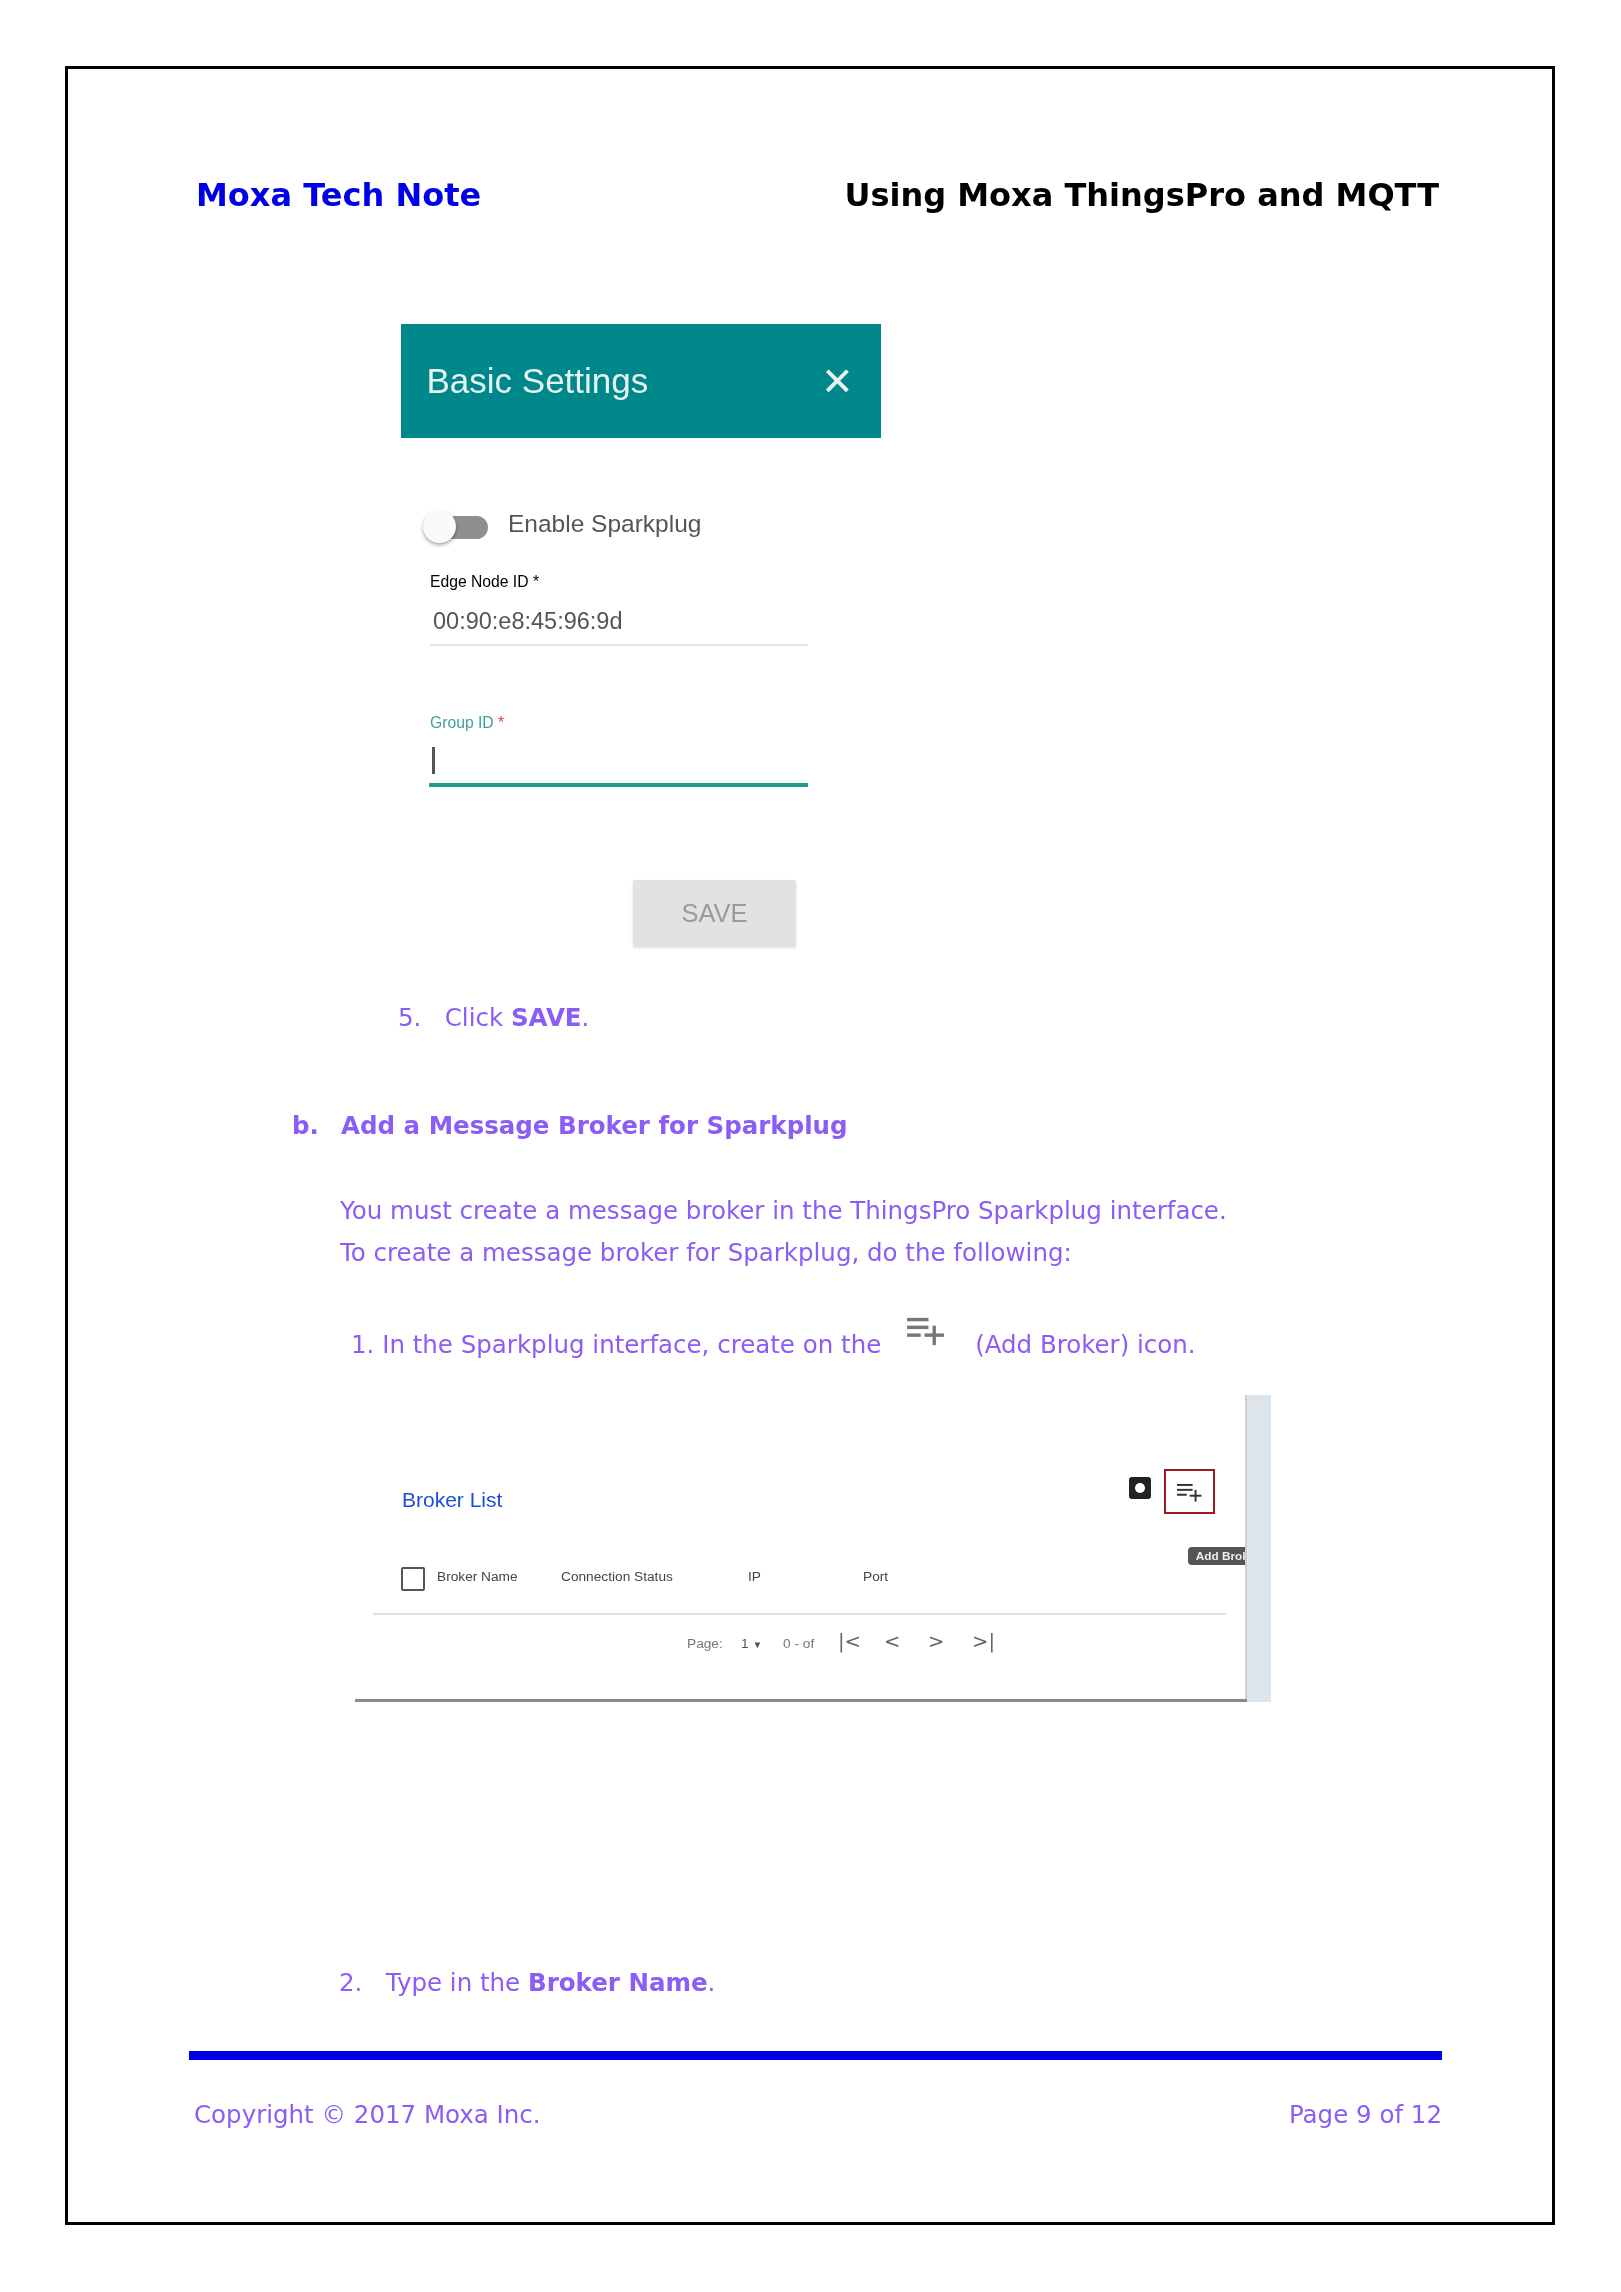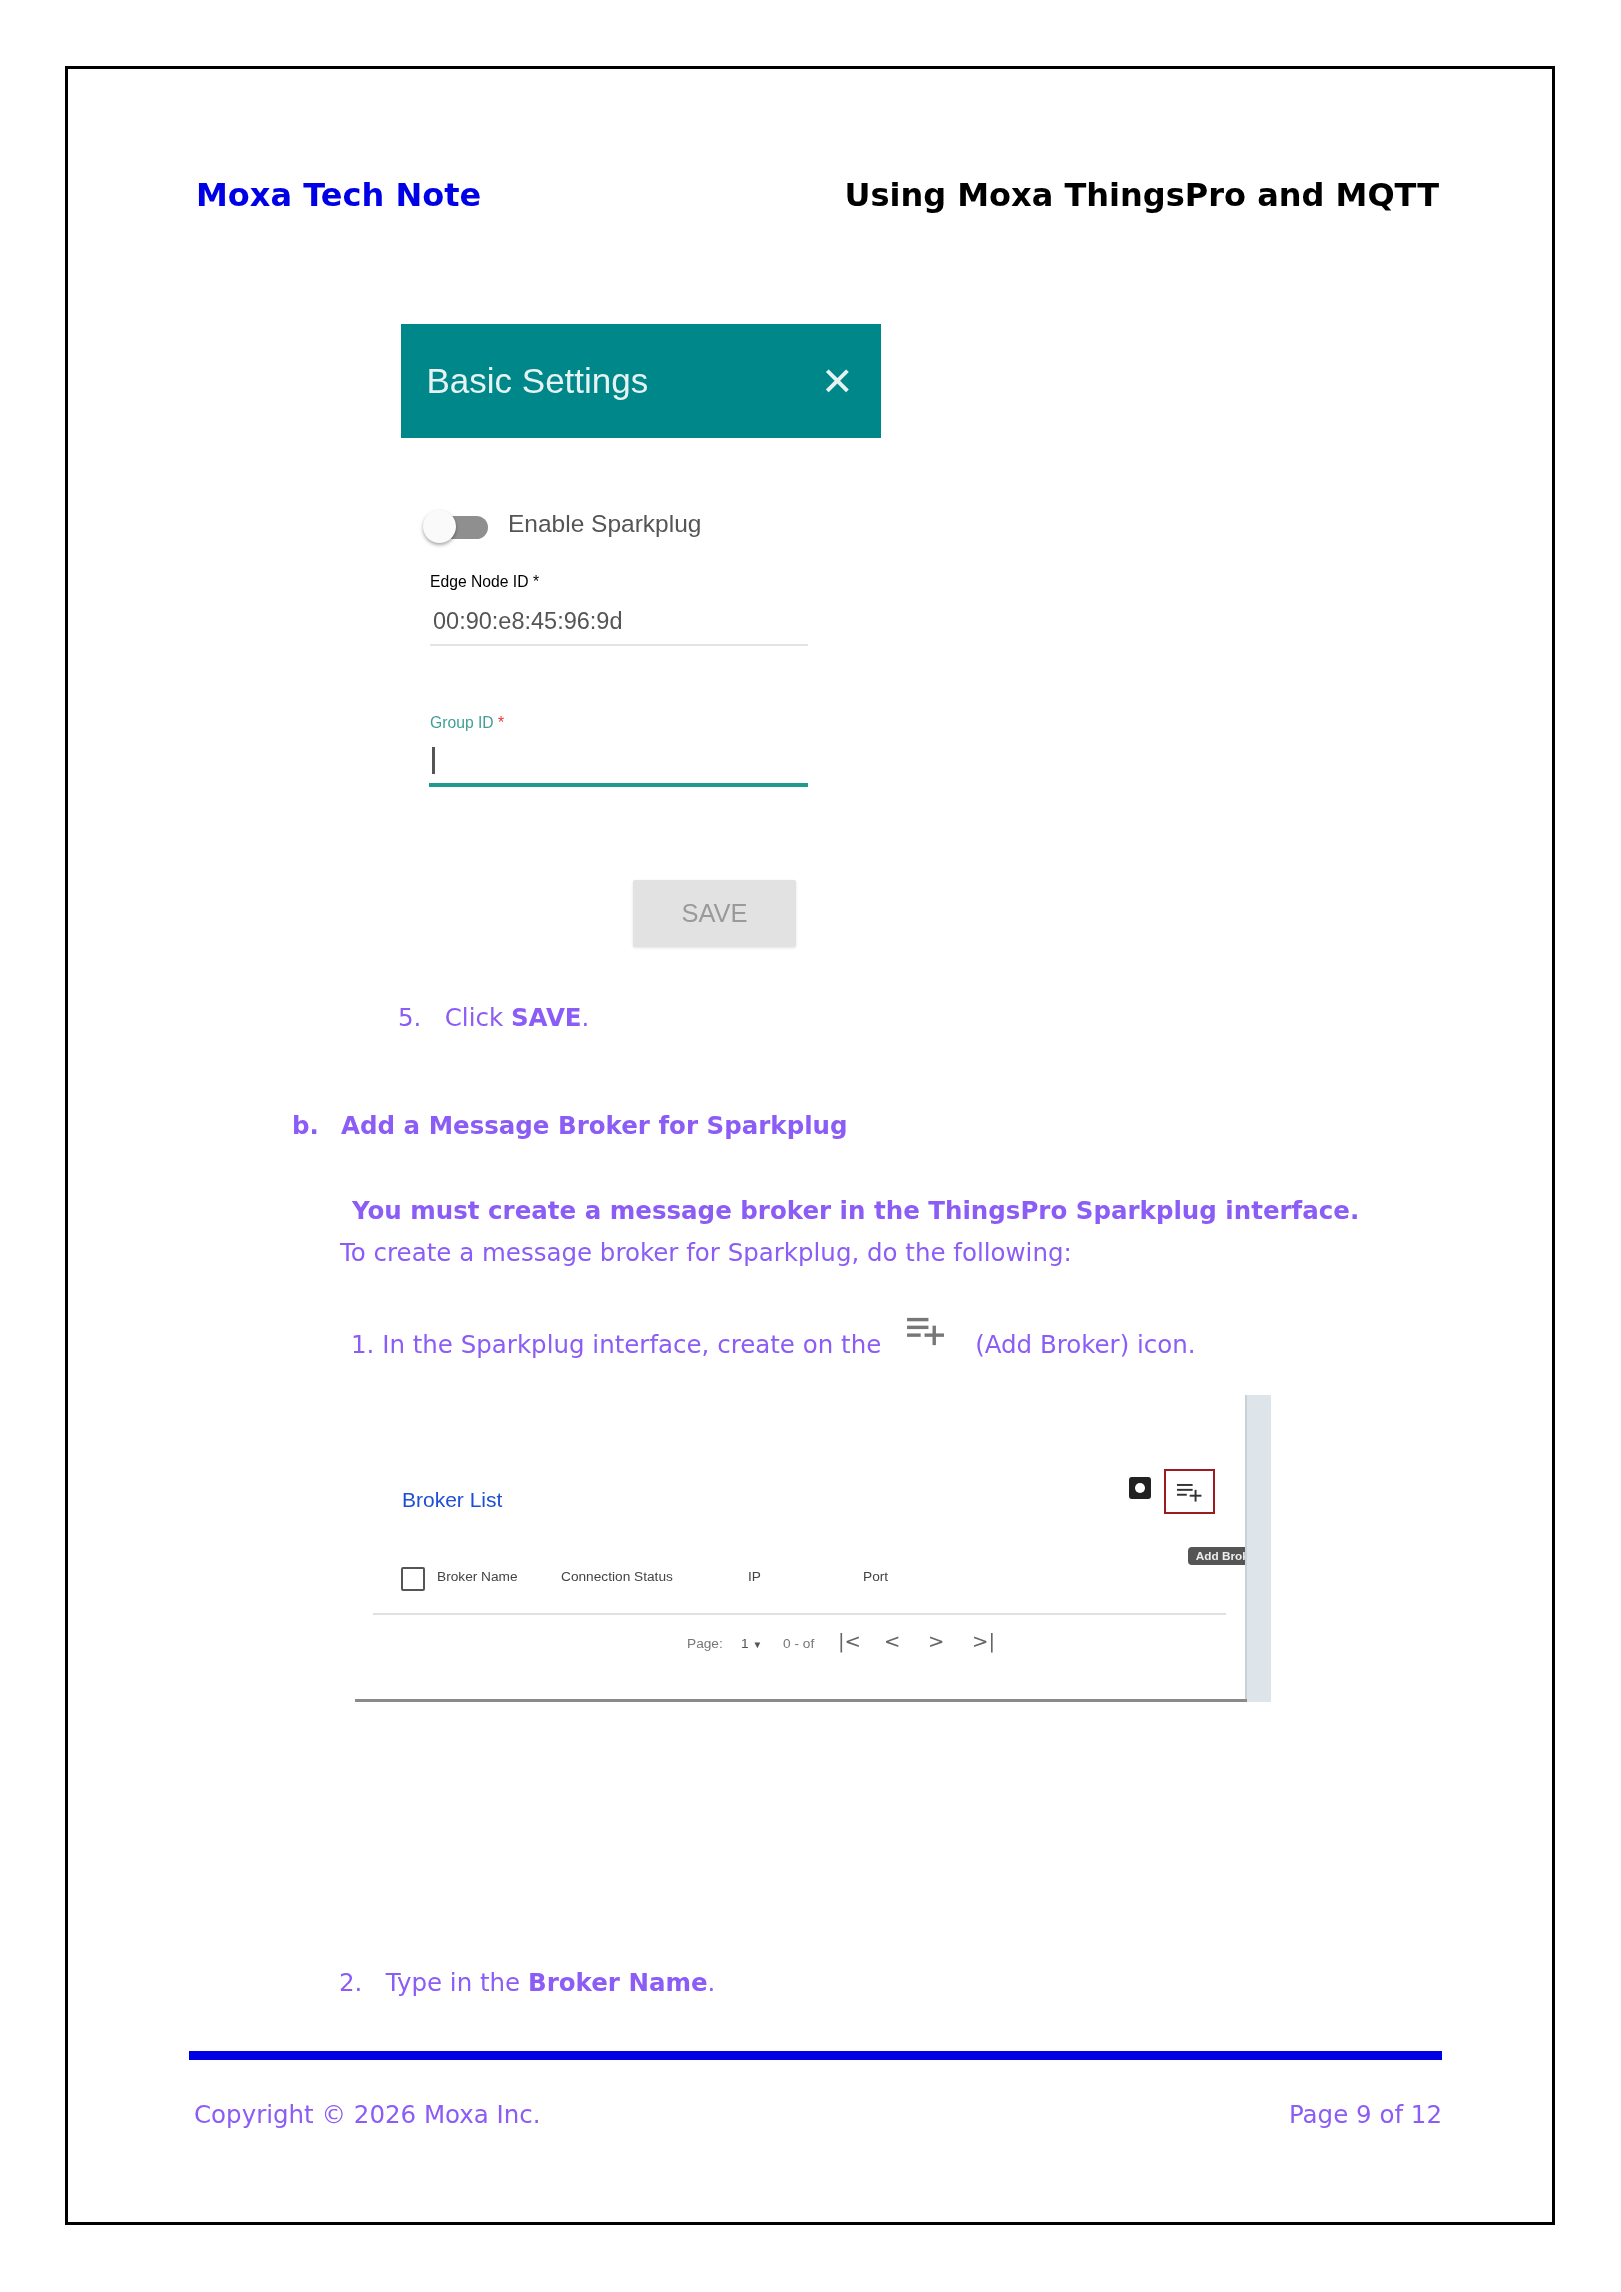--- a/index.html
+++ b/index.html
@@ -37,21 +37,21 @@
 
   .save-btn { left: 633px; top: 880px; width: 163px; height: 67px; background: #e2e2e2; border: none;
               font-family: "Liberation Sans", sans-serif; font-size: 25.5px; color: #9a9a9a; border-radius: 2px;
               box-shadow: 0 1px 2.9px rgba(0,0,0,0.12); }
 
   
   .txt { font-family: "DejaVu Sans", sans-serif; font-size: 24.5px; color: #8b5cf6; }
   .step5 { left: 398px; top: 1003px; }
   .subhead { left: 292px; top: 1111px; font-size: 24.5px; font-weight: bold; }
   .subhead .num { display: inline-block; width: 49px; }
-  .para1 { left: 352px; top: 1196px; font-weight: bold; }
+  .para1 { left: 340px; top: 1196px; }
   .para2 { left: 340px; top: 1238px; }
   .step1 { left: 351px; top: 1328px; }
   .inline-icon { display: inline-block; width: 43px; height: 35px; position: relative; top: -13.7px; margin: 0 19.6px 0 15.7px; vertical-align: middle; }
   .step2 { left: 339px; top: 1968px; }
   .b { font-weight: bold; }
 
   
   .sp-frame { left: 355px; top: 1395px; width: 915px; height: 307px; }
   .sp-header { position: absolute; left: 0; top: 0; width: 890px; height: 57px; background: #f4f4f4; }
   .sp-title { position: absolute; left: 17.6px; top: 17.6px; font-family: "Liberation Sans", sans-serif; font-size: 17.6px; color: #222; }
@@ -171,15 +171,15 @@
   <div class="sp-scrollbar"></div>
   <div class="sp-bottom"></div>
 </div>
 
 <div class="abs txt step2">
   <span>2.</span>&nbsp;&nbsp;
   <span>Type in the </span><span class="b">Broker Name</span><span>.</span>
 </div>
 
 <div class="abs footer-rule"></div>
-<div class="abs txt foot-left">Copyright © 2026 Moxa Inc.</div>
+<div class="abs txt foot-left">Copyright © 2017 Moxa Inc.</div>
 <div class="abs txt foot-right">Page 9 of 12</div>
 
 
 </body></html>

